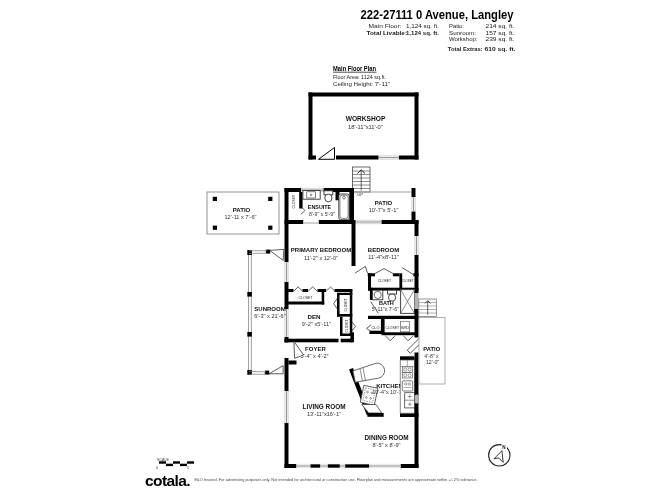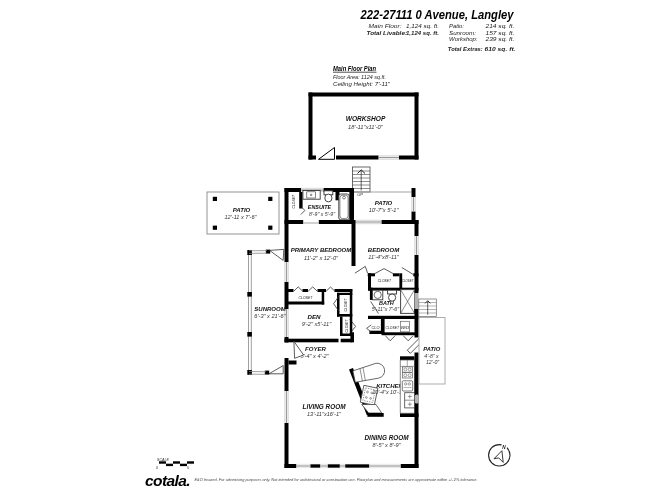--- a/index.html
+++ b/index.html
@@ -1,17 +1,17 @@
 <!DOCTYPE html>
 <html><head>
 <meta charset="utf-8">
 <style>
   html,body{margin:0;padding:0;background:#fff;}
   .page{position:relative;width:667px;height:500px;background:#fff;overflow:hidden;
-        font-family:"Liberation Sans", sans-serif;font-style:italic;}
+        font-family:"Liberation Sans", sans-serif;}
   svg text{font-family:"Liberation Sans", sans-serif;}
   .rm{font-weight:bold;fill:#111;}
   .dm{fill:#333;}
 </style>
 </head>
 <body>
 <div class="page">
 <svg width="667" height="500" viewBox="0 0 667 500">
 <rect x="0" y="0" width="667" height="500" fill="#ffffff"></rect>
 

